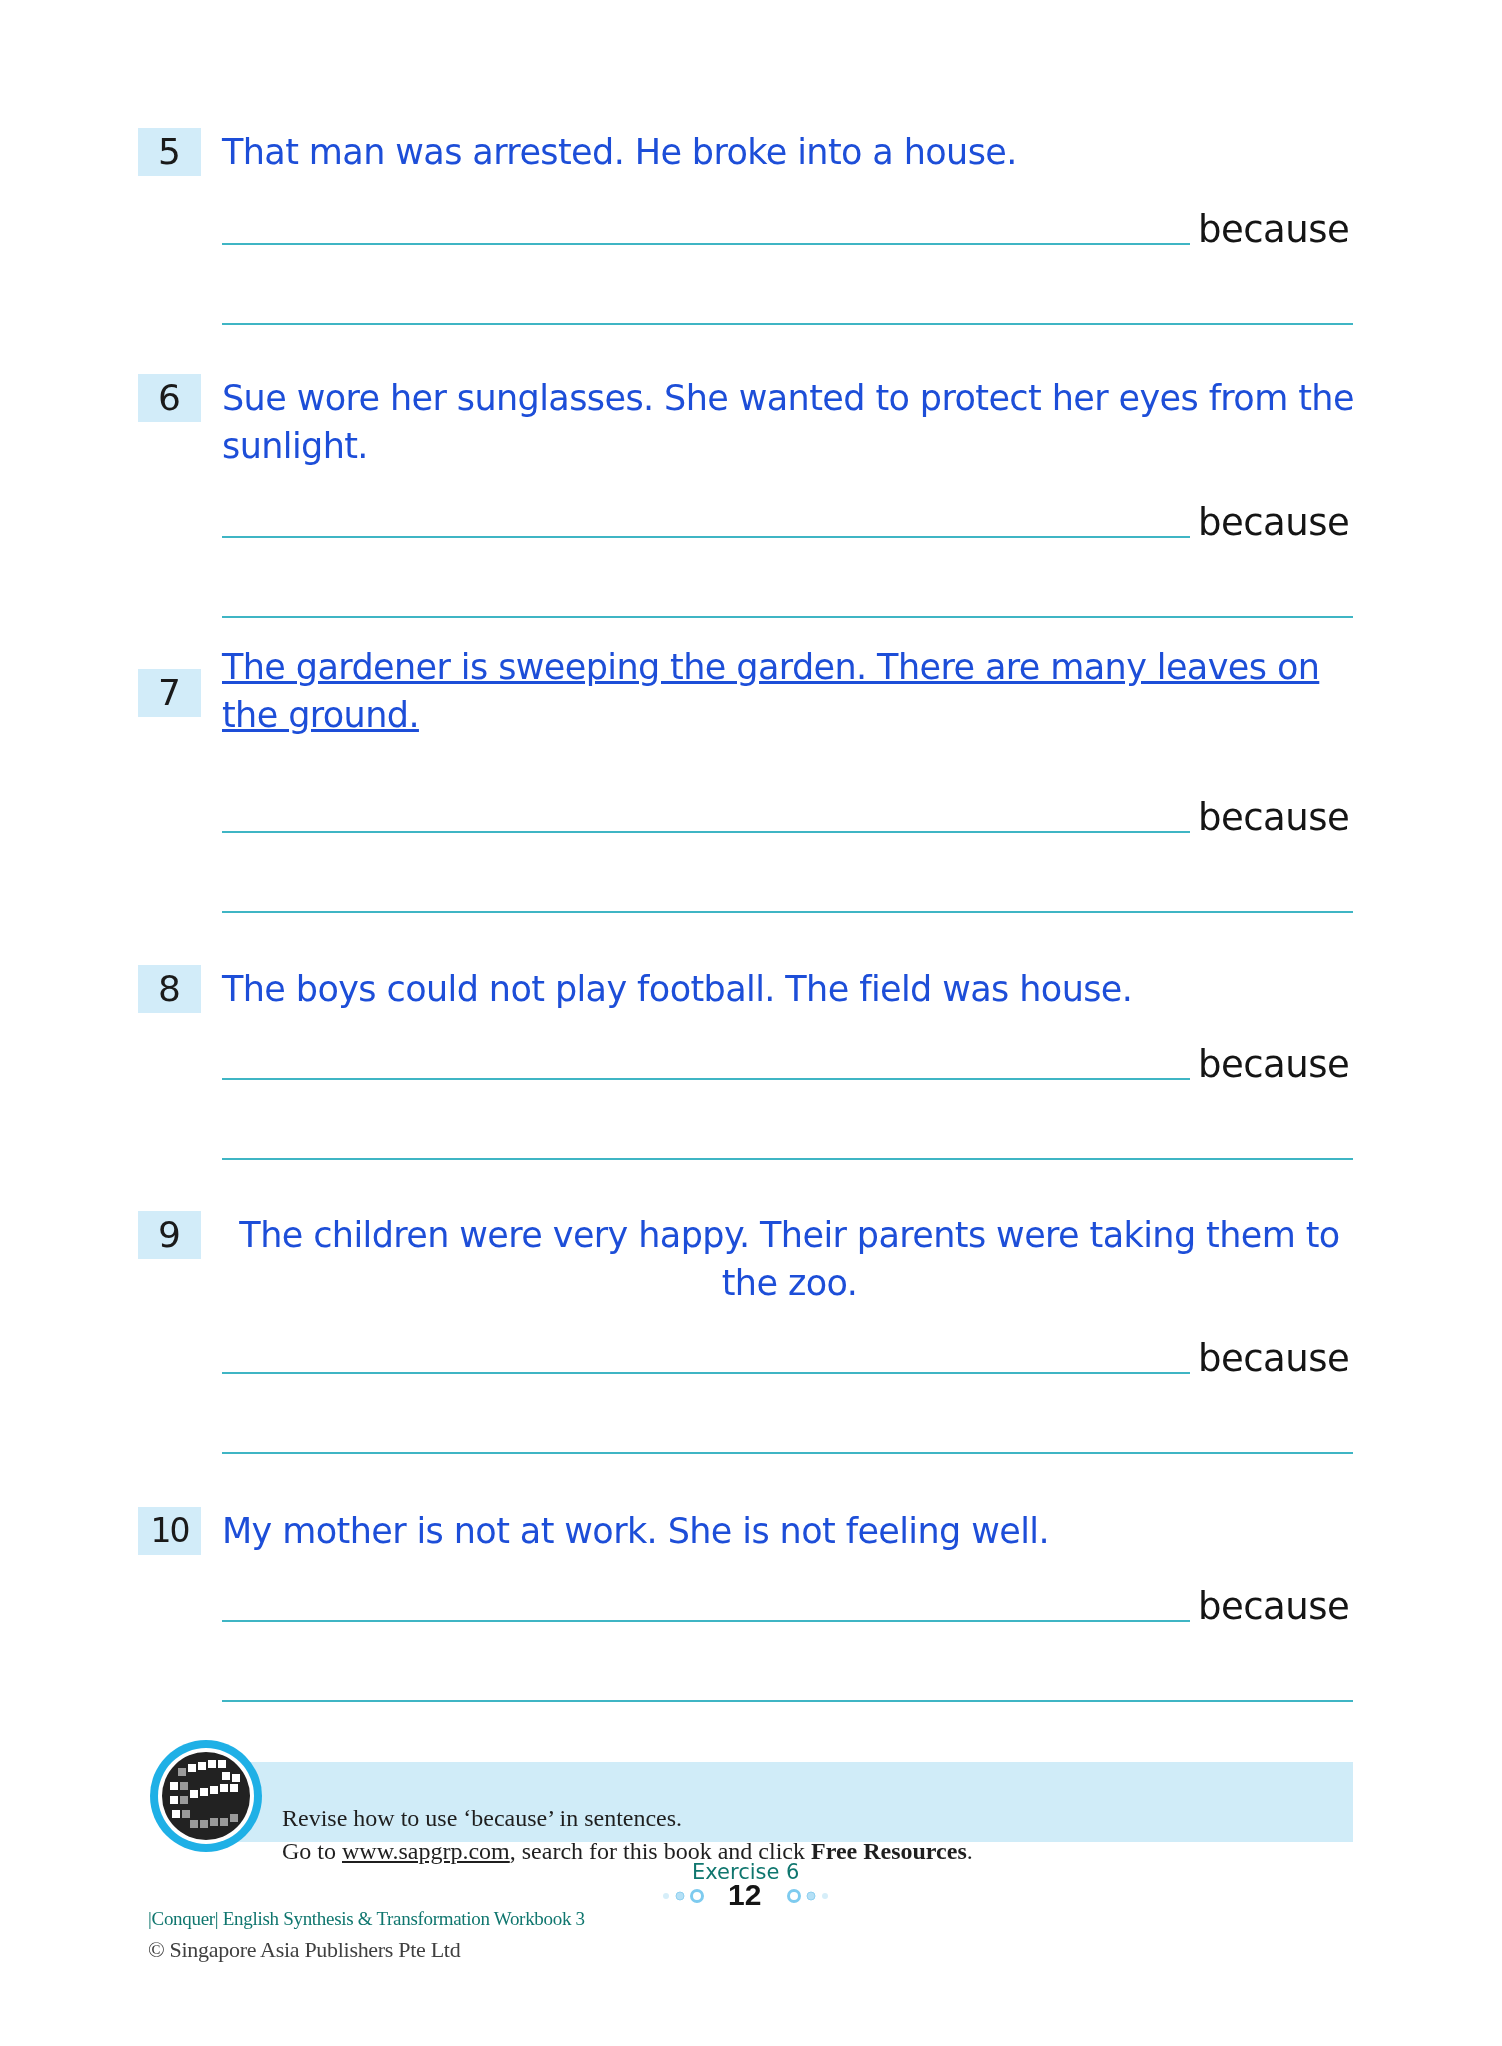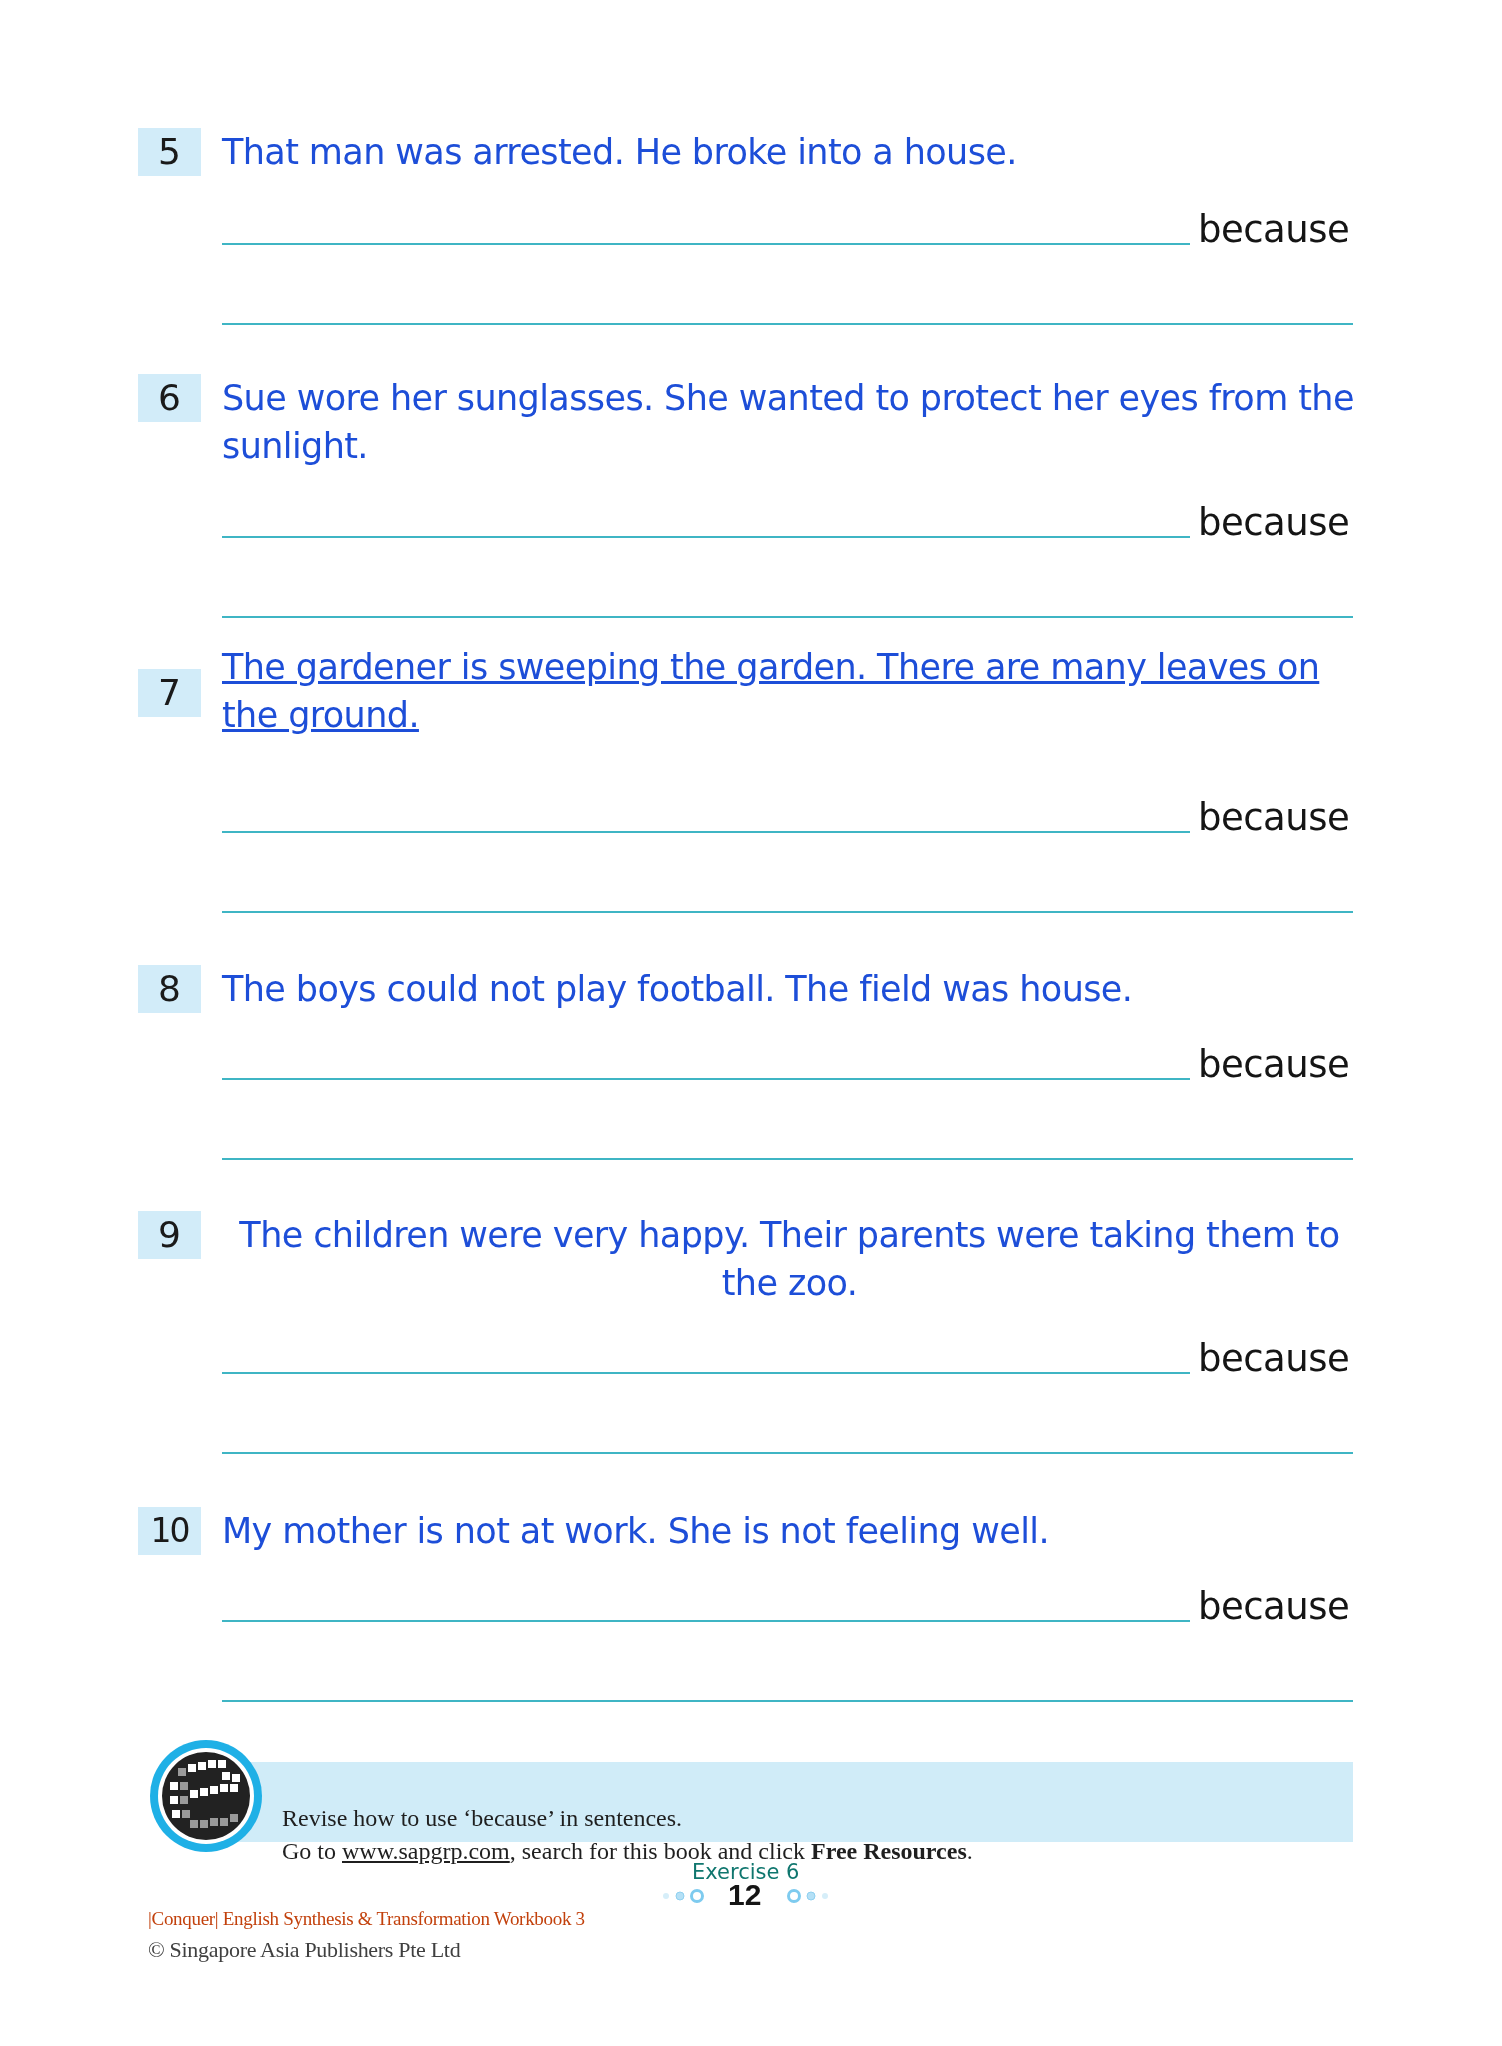--- a/index.html
+++ b/index.html
@@ -20,21 +20,21 @@
                  font-size:24px; line-height:33px; color:#1f1f1f;margin-top:36px; }
   .banner-text a { color:#1f1f1f; text-decoration:underline; }
   .banner-text b { font-weight:bold; }
   .resource-icon { position:absolute; left:148px; top:1738px; width:116px; height:116px; }
   .pagenum { position:absolute; left:728px; top:1878px; font-family:"Liberation Sans", sans-serif;
              font-weight:bold; font-size:30px; color:#151515; }
   .dots-left, .dots-right { position:absolute; top:1889px; height:14px; }
   .exercise { position:absolute; left:692px; top:1860px; font-family:"DejaVu Sans", sans-serif;
               font-size:21px; color:#0f766e; }
   .foot1 { position:absolute; left:148px; top:1908px; font-family:"Liberation Serif", serif;
-           font-size:19px; color:#c2410c; letter-spacing:-0.3px; }
+           font-size:19px; color:#0f766e; letter-spacing:-0.3px; }
   .foot2 { position:absolute; left:148px; top:1937px; font-family:"Liberation Serif", serif;
            font-size:22px; color:#404040; letter-spacing:-0.3px; }
 </style>
 </head>
 <body>
 
 <div class="q">
   <div class="qnum" style="top:128px;">5</div>
   <div class="qtext" style="top:128px;">That man was arrested. He broke into a house.</div>
   <div class="ans1" style="top:243px;"></div>

